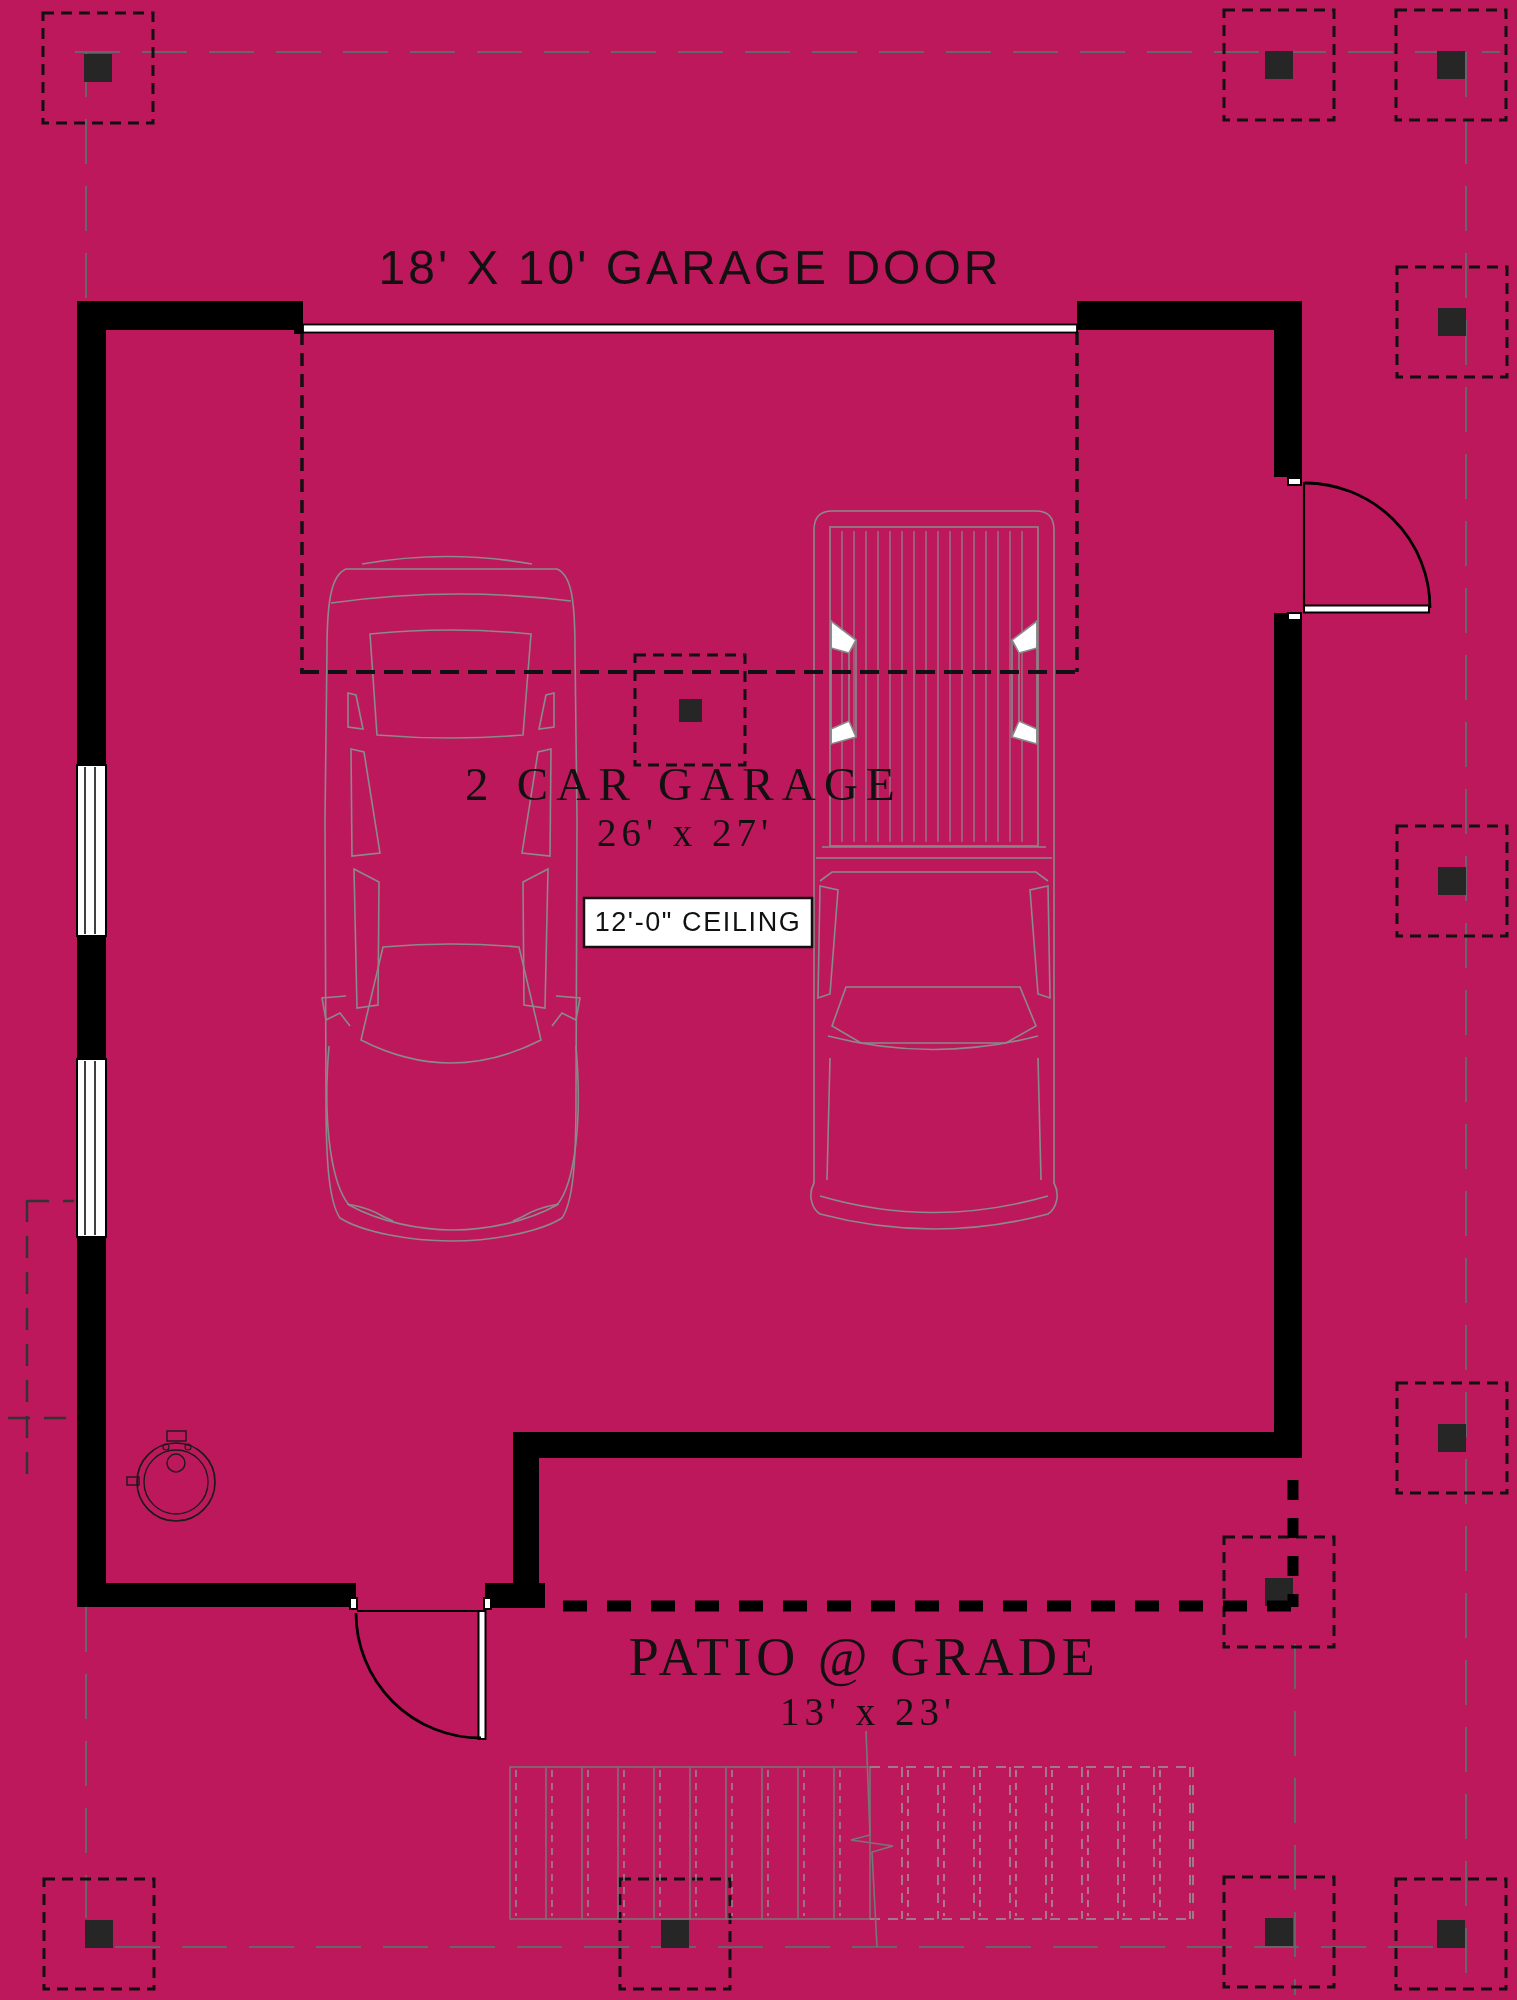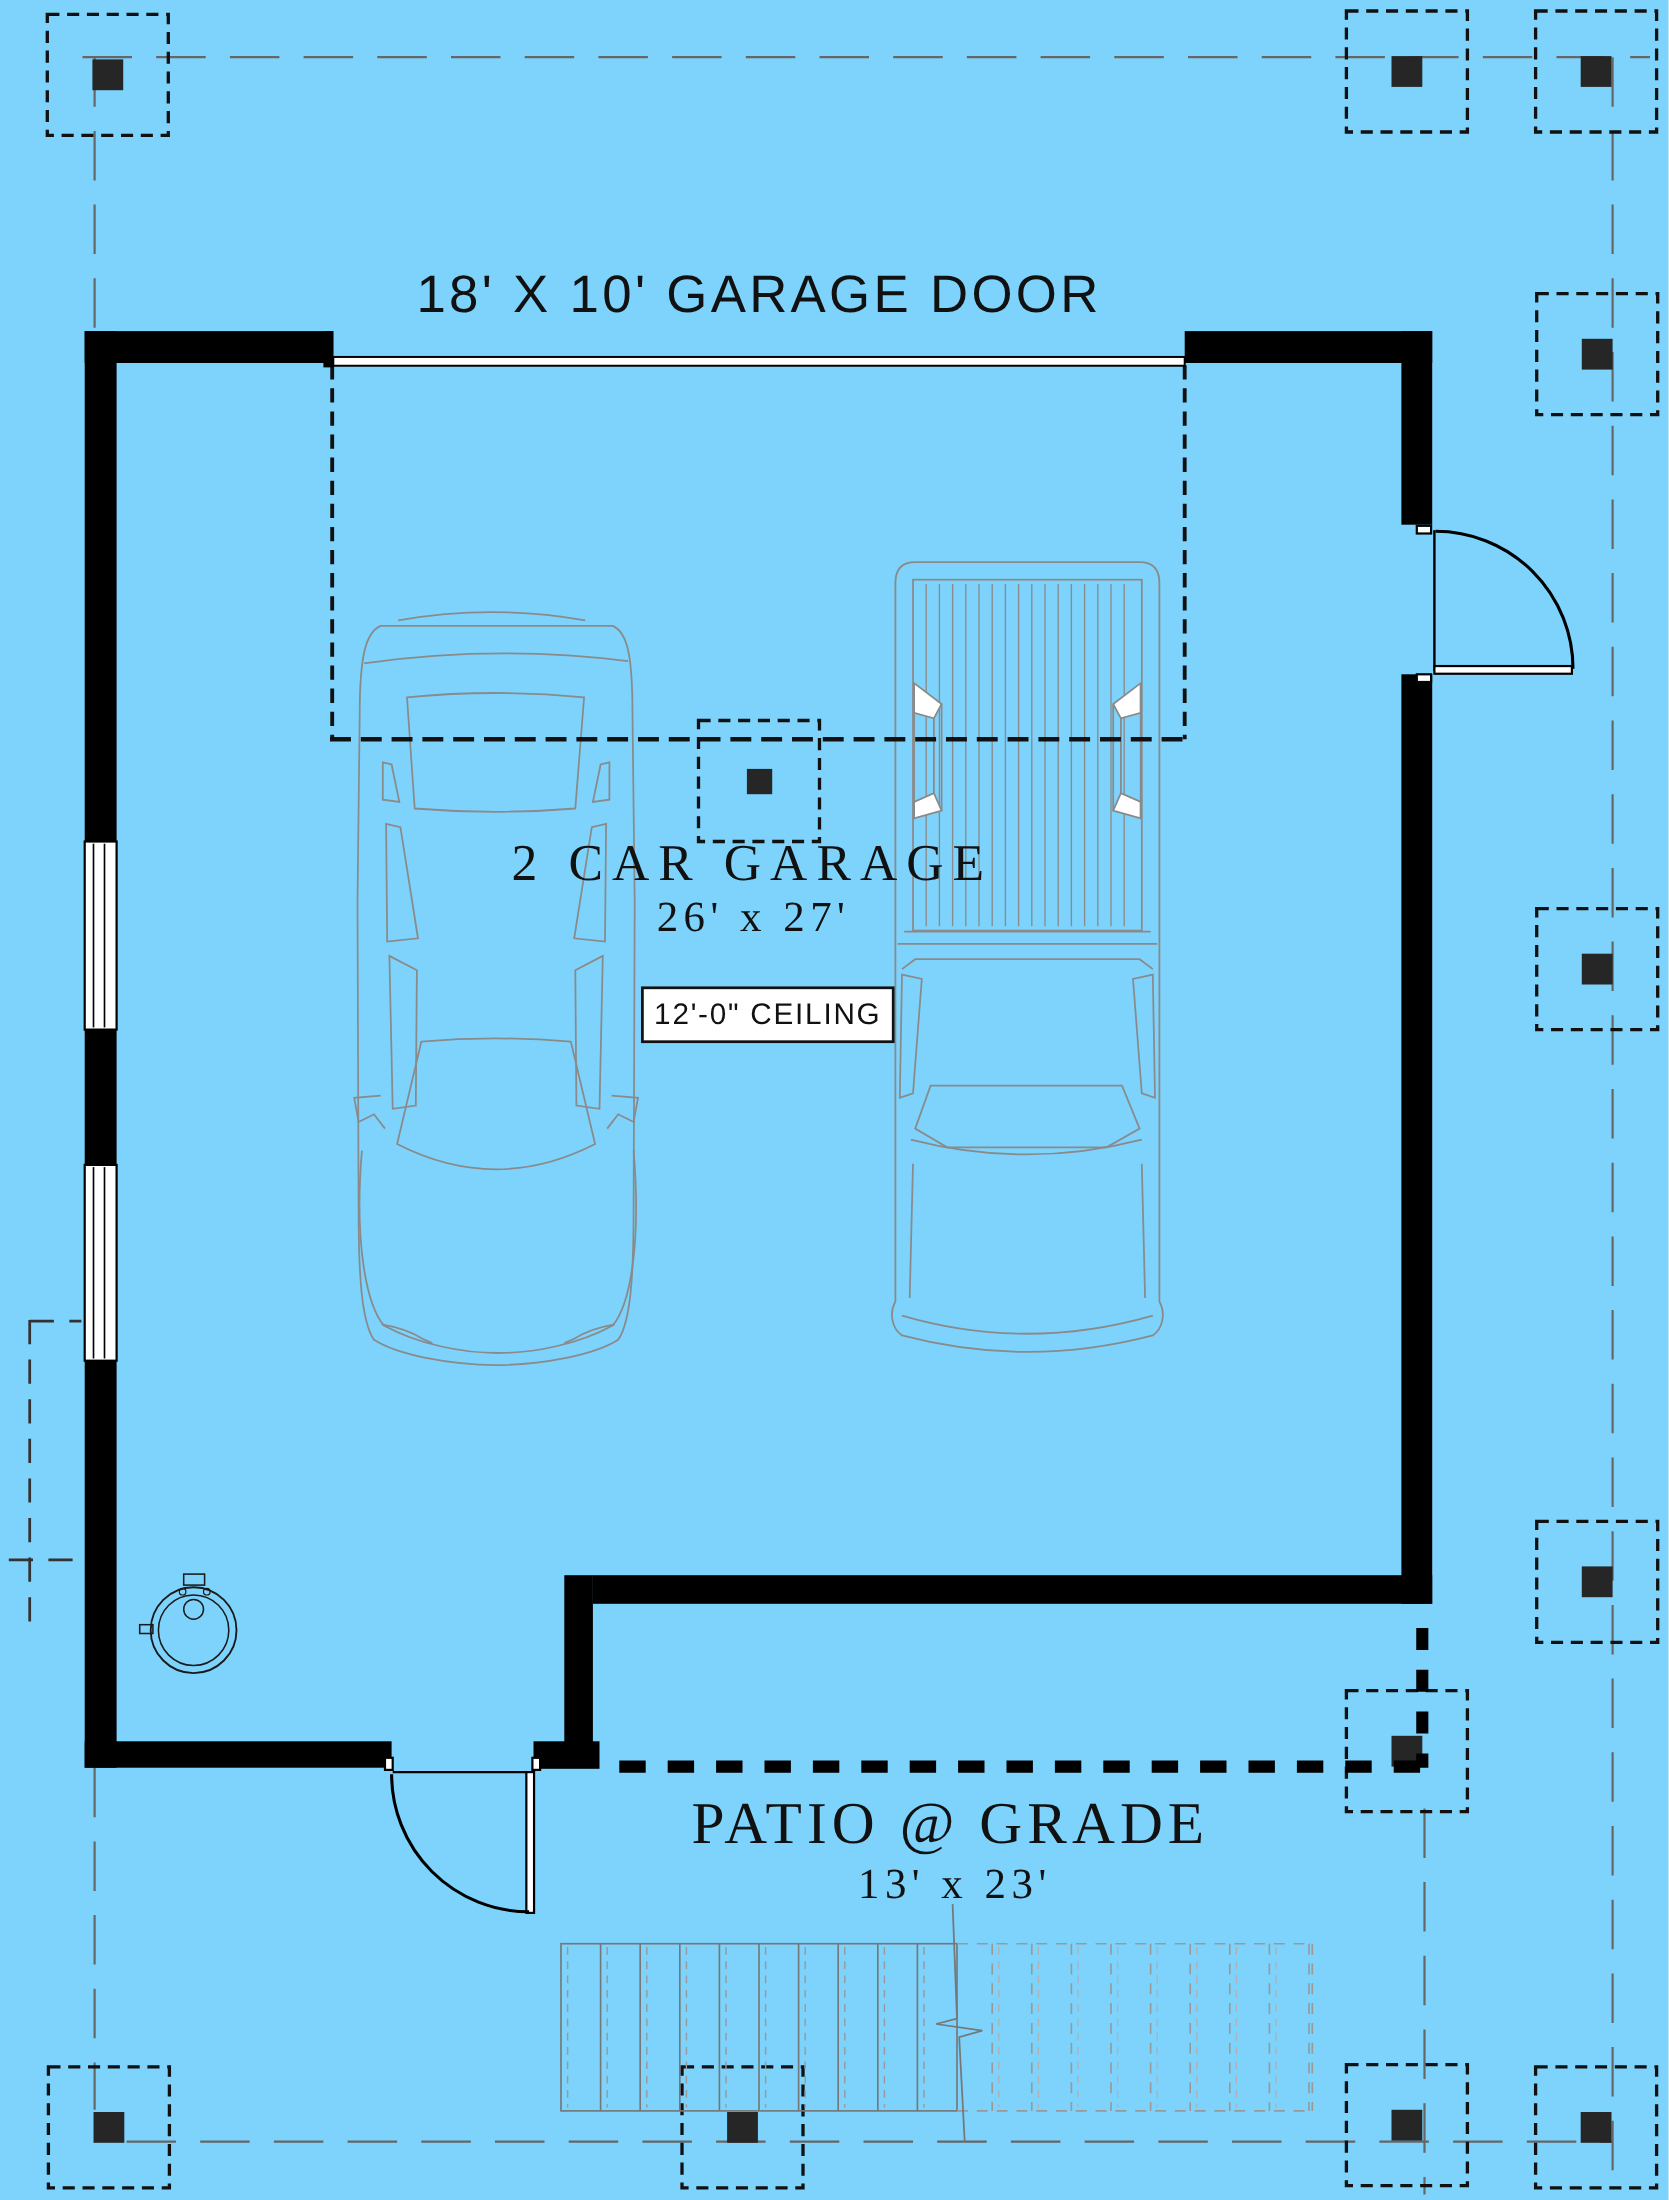--- a/index.html
+++ b/index.html
@@ -1,16 +1,16 @@
 <!DOCTYPE html>
 <html><head>
 <meta charset="utf-8">
 <style>
   html,body{margin:0;padding:0;background:#ffffff;}
-  .page{position:relative;width:1517px;height:2000px;background:#7dd3fc;overflow:hidden;}
+  .page{position:relative;width:1517px;height:2000px;background:#be185d;overflow:hidden;}
   svg{display:block;}
   text{font-family:"Liberation Serif", serif;fill:#111;}
   .hand{font-family:"Liberation Sans", sans-serif;font-weight:normal;}
 </style>
 </head>
 <body>
 
 <div class="page">
 <svg width="1517" height="2000" viewBox="0 0 1517 2000" xmlns="http://www.w3.org/2000/svg">
 

